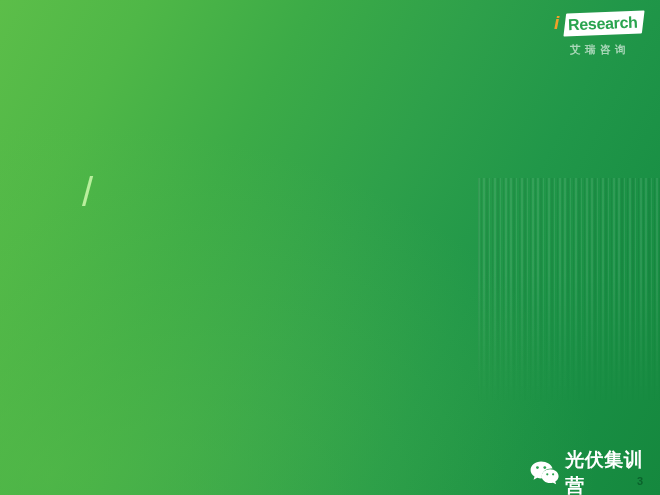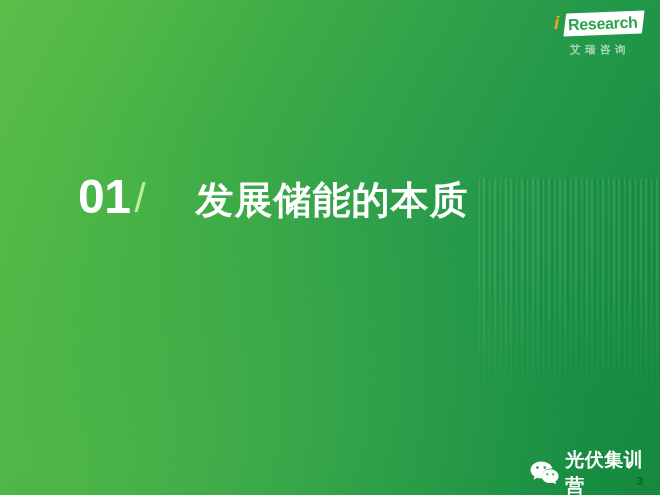--- a/index.html
+++ b/index.html
@@ -217,23 +217,21 @@
   <div id="logo">
     <div id="logo-mark">
       <div class="logo-band"></div>
       <div class="logo-i">i</div>
       <div class="logo-word">Research</div>
     </div>
     <div id="logo-cn">艾瑞咨询</div>
   </div>
 
   <div id="title-row">
-    <span id="title-num">01</span>
     <span id="title-slash">/</span>
-    <span id="title-text">发展储能的本质</span>
   </div>
 
   <div id="footer-brand">
     <svg id="wechat-icon" viewBox="0 0 40 34">
       <path fill="#ffffff" d="M15.2 1.2C7.2 1.2 0.8 6.4 0.8 12.8c0 3.6 2.1 6.8 5.4 8.9L4.9 26.2l5.1-2.6c1.6 0.5 3.4 0.8 5.2 0.8 0.5 0 0.9 0 1.4-0.1a10.1 10.1 0 0 1-0.4-2.8c0-6 5.9-10.8 13.2-10.8 0.5 0 1 0 1.5 0.1C29.6 5.5 23.1 1.2 15.2 1.2z"></path>
       <circle fill="#2aa44f" cx="10.2" cy="9.6" r="1.9"></circle>
       <circle fill="#2aa44f" cx="20.3" cy="9.6" r="1.9"></circle>
       <path fill="#ffffff" d="M39.2 21.4c0-5.2-5.2-9.4-11.6-9.4s-11.6 4.2-11.6 9.4 5.2 9.4 11.6 9.4c1.4 0 2.7-0.2 3.9-0.6l4.3 2.2-1.1-3.8c2.8-1.7 4.5-4.3 4.5-7.2z"></path>
       <circle fill="#2aa44f" cx="23.7" cy="18.8" r="1.5"></circle>
       <circle fill="#2aa44f" cx="31.7" cy="18.8" r="1.5"></circle>

